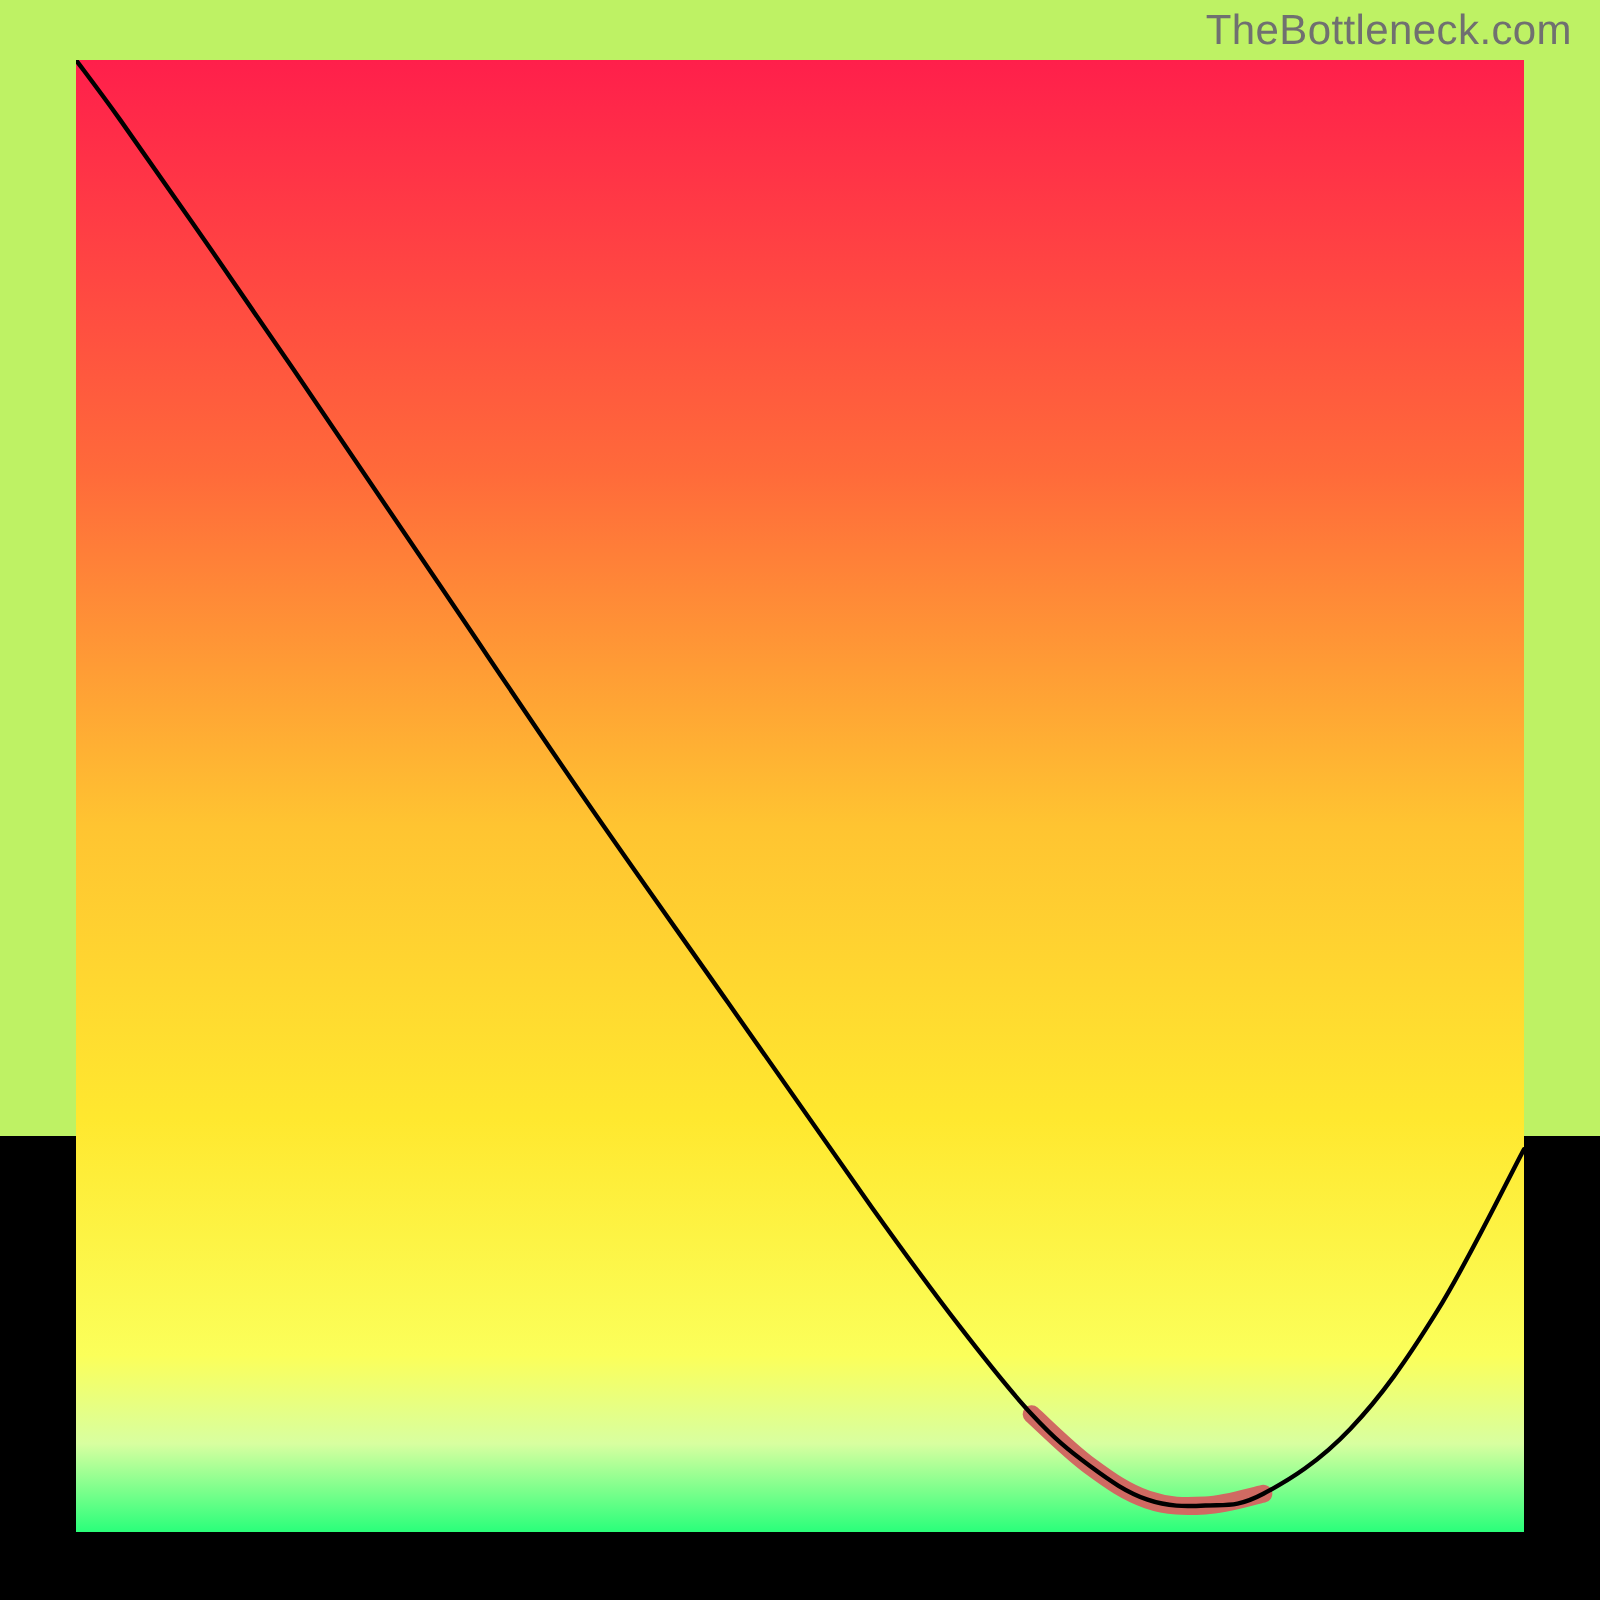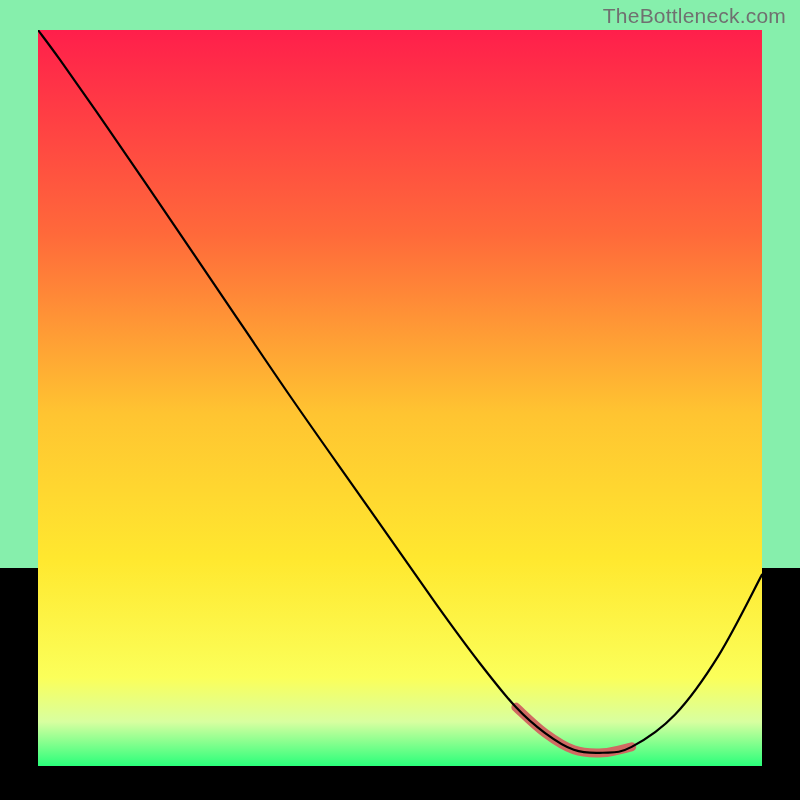--- a/index.html
+++ b/index.html
@@ -8,21 +8,21 @@
     width: 800px;
     height: 800px;
     background: #000;
     overflow: hidden;
     font-family: Arial, Helvetica, sans-serif;
   }
   .frame {
     position: relative;
     width: 800px;
     height: 568px;
-    background: #86efac;
+    background: #bef264;
     text-decoration: underline;
   }
   .watermark {
     position: absolute;
     top: 4px;
     right: 14px;
     color: #707070;
     font-size: 21px;
     font-weight: 500;
     letter-spacing: 0.2px;

